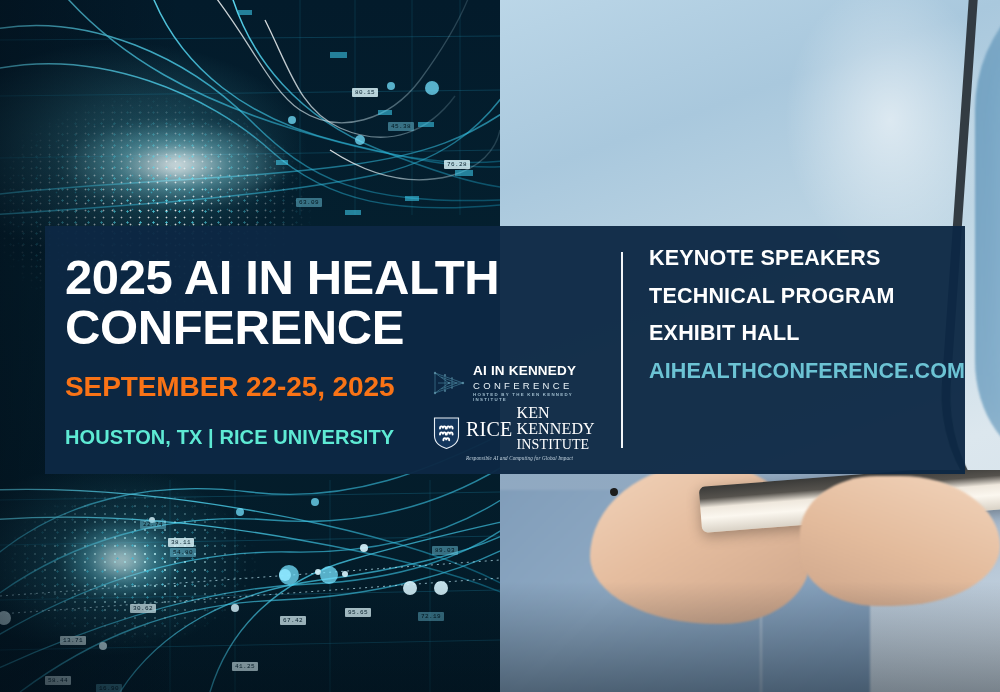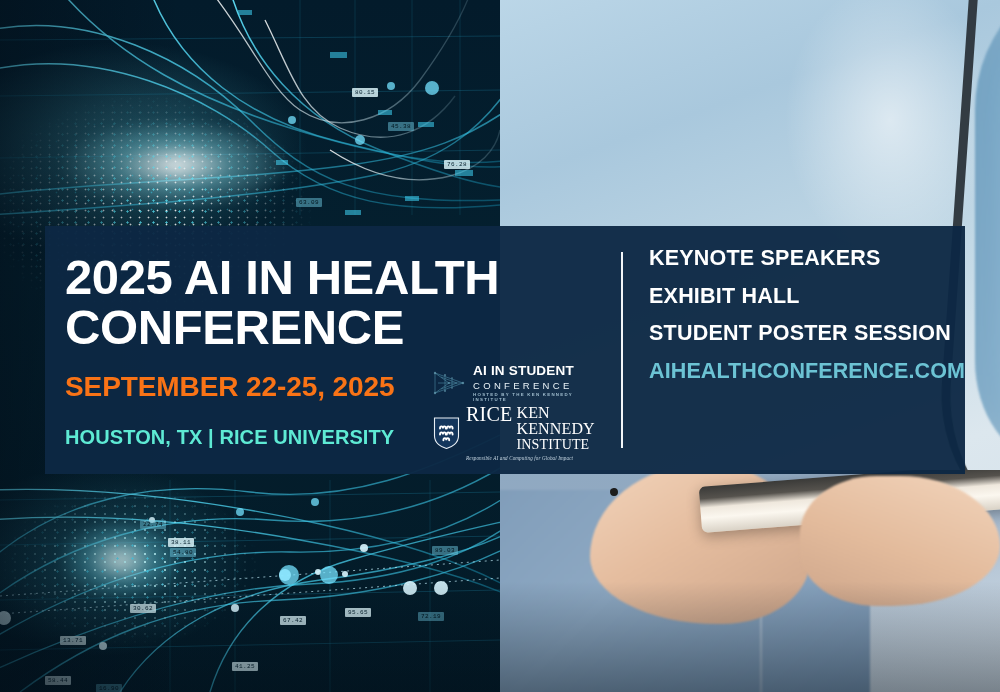--- a/index.html
+++ b/index.html
@@ -210,21 +210,21 @@
   .aih-l3{
     color:#9fbccd; font-size:4.4px; font-weight:700; letter-spacing:1.25px;
     margin-top:3px;
   }
 
   .logo-rice{
     display:flex; align-items:center; gap:6px; width:100%; height:38px;
   }
   .rice-shield{ width:27px; height:32px; flex:0 0 auto; }
   .rice-words{ line-height:1; }
-  .rice-top{ display:flex; align-items:flex-start; gap:4px; }
+  .rice-top{ display:flex; align-items:center; gap:4px; }
   .rice-word{
     color:#ffffff; font-family:"Liberation Serif", serif;
     font-size:20px; letter-spacing:.2px; line-height:.92;
   }
   .rice-kk{ line-height:1; padding-bottom:1px; }
   .rice-kk1{
     color:#ffffff; font-family:Liberation Serif, serif;
     font-size:16px; letter-spacing:.15px; display:block;
   }
   .rice-kk2{
@@ -436,21 +436,21 @@
                 <circle cx="30" cy="16" r="1.2"></circle>
               <circle cx="2" cy="26" r="1.2"></circle>
                 <circle cx="16" cy="16" r="1"></circle>
               <circle cx="12" cy="8" r=".9"></circle>
                 <circle cx="12" cy="24" r=".9"></circle>
               <circle cx="19" cy="11" r=".8"></circle>
                 <circle cx="19" cy="21" r=".8"></circle>
             </g>
           </svg>
           <div class="aih-words">
-            <div class="aih-l1">AI IN STUDENT</div>
+            <div class="aih-l1">AI IN KENNEDY</div>
             <div class="aih-l2">CONFERENCE</div>
             <div class="aih-l3">HOSTED BY THE KEN KENNEDY INSTITUTE</div>
           </div>
         </div>
 
         <div class="logo-rice">
           <svg class="rice-shield" viewBox="0 0 27 32" aria-hidden="true">
             <path d="M1.5,1 H25.5 V19 C25.5,26 19,30 13.5,31.5 C8,30 1.5,26 1.5,19 Z" fill="#14365c" stroke="#e9eff5" stroke-width="1.1"></path>
             <g fill="none" stroke="#ffffff" stroke-width="1.9" stroke-linecap="round">
               <path d="M7,11.5 C7,8.6 9.9,8.6 9.9,11.5 C9.9,8.6 12.8,8.6 12.8,11.5"></path>
@@ -472,19 +472,19 @@
           </div>
         </div>
 
       </div>
     </div>
 
     <div class="panel-divider"></div>
 
     <div class="panel-right">
       <div class="feature">KEYNOTE SPEAKERS</div>
+      <div class="feature">TECHNICAL PROGRAM</div>
       <div class="feature">EXHIBIT HALL</div>
-      <div class="feature">STUDENT POSTER SESSION</div>
       <a class="weburl" href="#">AIHEALTHCONFERENCE.COM</a>
     </div>
 
   </div>
 </div>
 
 </body></html>

